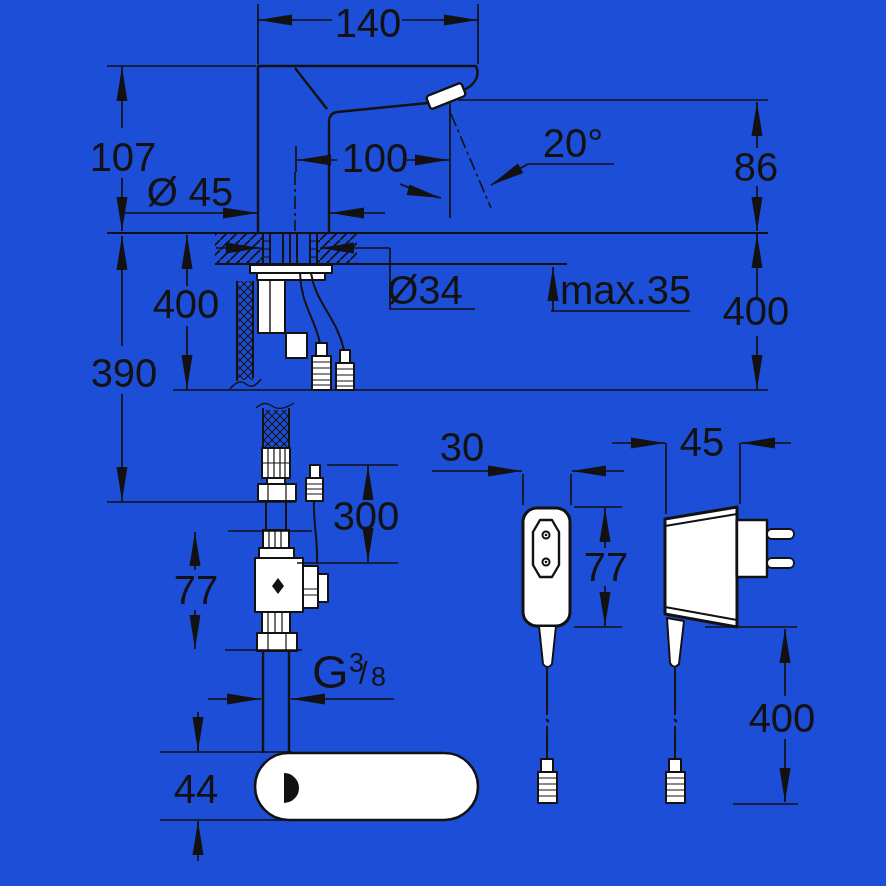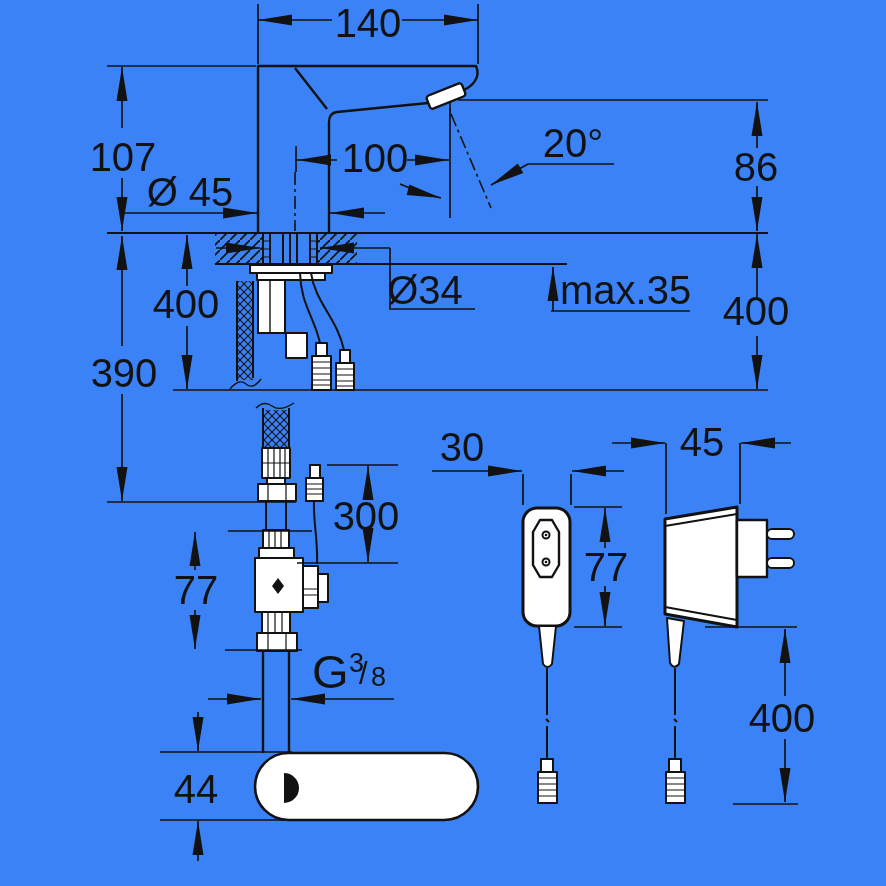--- a/index.html
+++ b/index.html
@@ -1,16 +1,16 @@
 <!DOCTYPE html>
 <html><head>
 <meta charset="utf-8">
 <style>
   html,body{margin:0;padding:0;background:#ffffff;}
-  .stage{width:886px;height:886px;background:#3b82f6;position:relative;overflow:hidden;}
+  .stage{width:886px;height:886px;background:#1d4ed8;position:relative;overflow:hidden;}
   svg{display:block;}
   svg text{font-family:"Liberation Sans","DejaVu Sans",sans-serif;font-size:40px;fill:#121212;}
   svg text.tG{font-size:47px;}
   svg text.tFrac{font-size:27px;}
   svg text.tSlash{font-size:31px;}
   .dim{stroke:#121212;stroke-width:1.7;fill:none;}
   .thin{stroke:#121212;stroke-width:1.4;fill:none;}
   .rib{stroke:#121212;stroke-width:1.2;fill:none;}
   .out{stroke:#121212;stroke-width:2.4;fill:none;stroke-linejoin:round;}
   .out2{stroke:#121212;stroke-width:2;fill:none;stroke-linejoin:round;}

